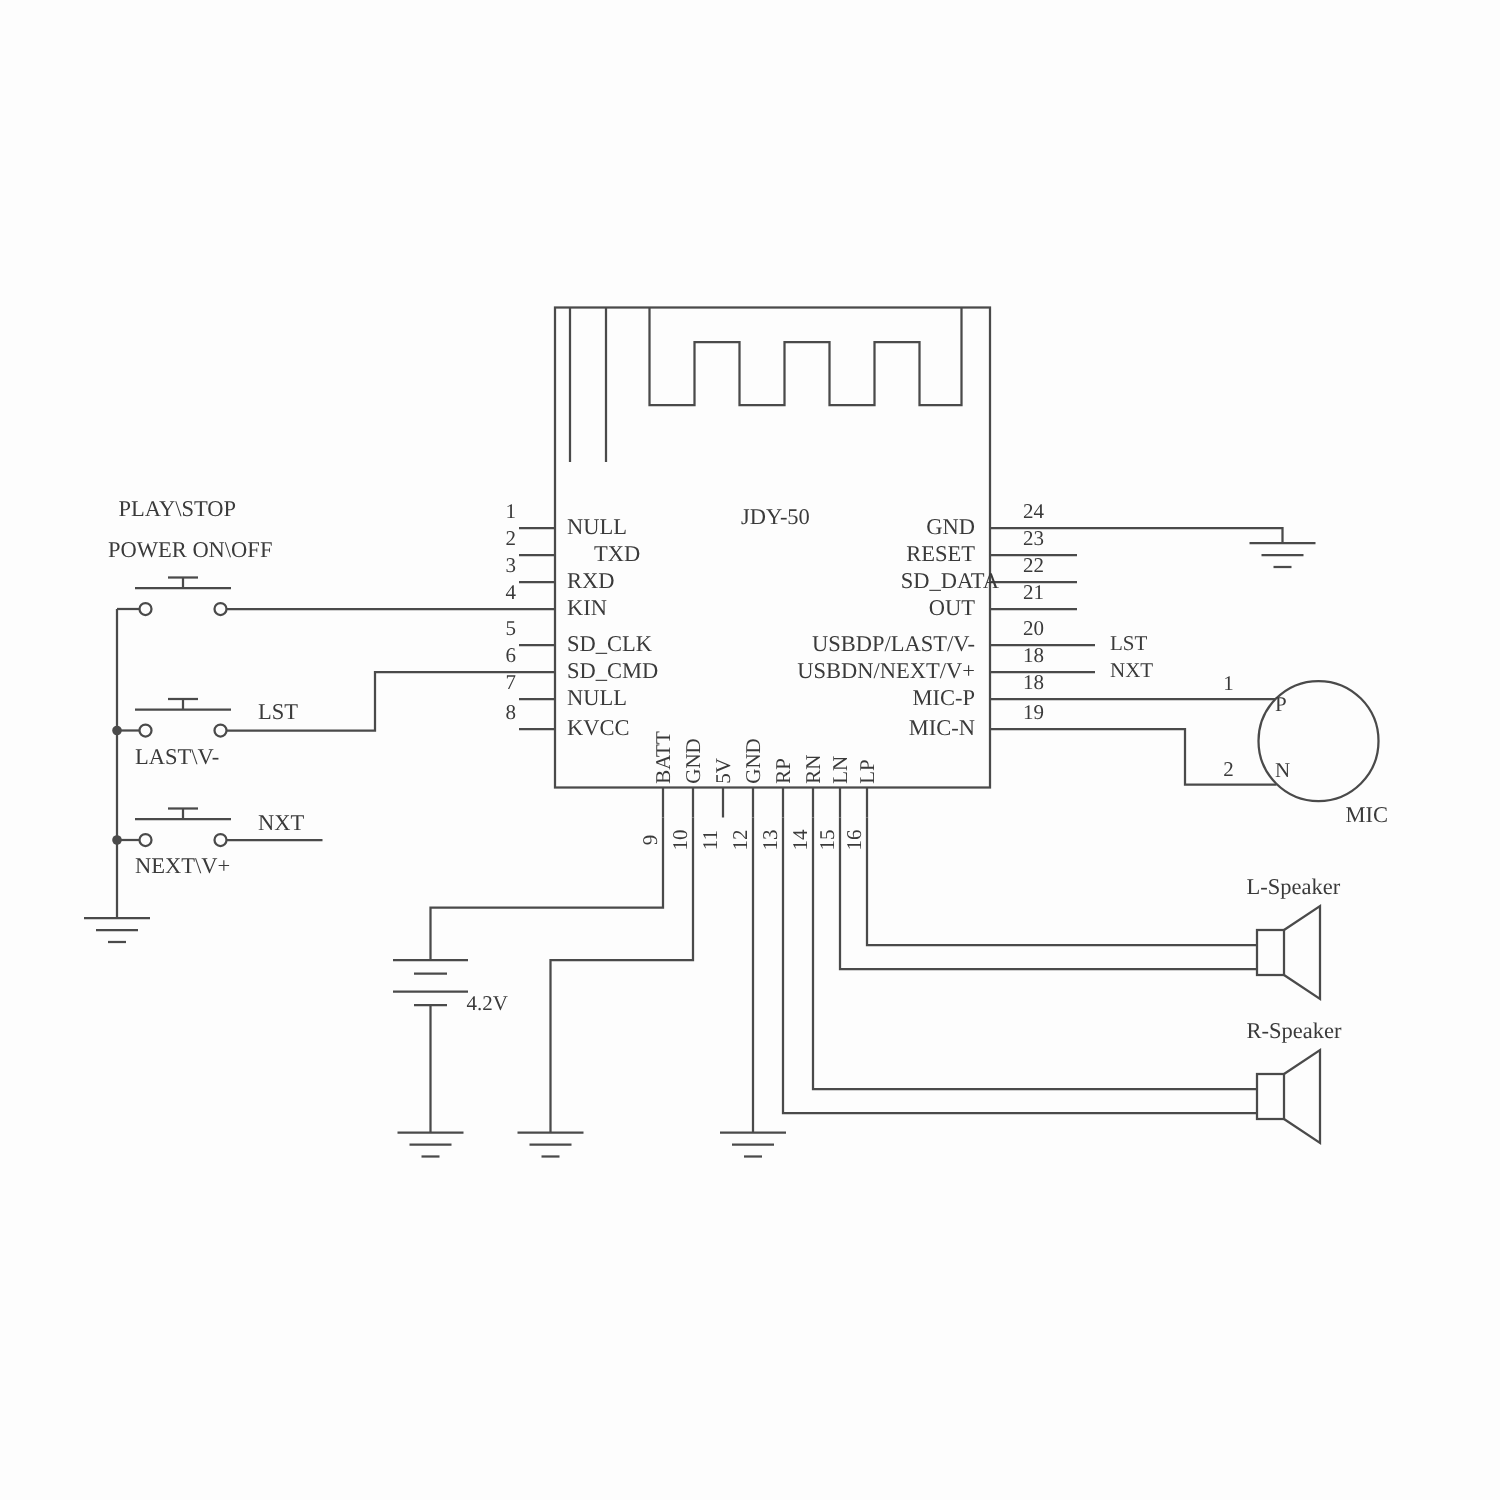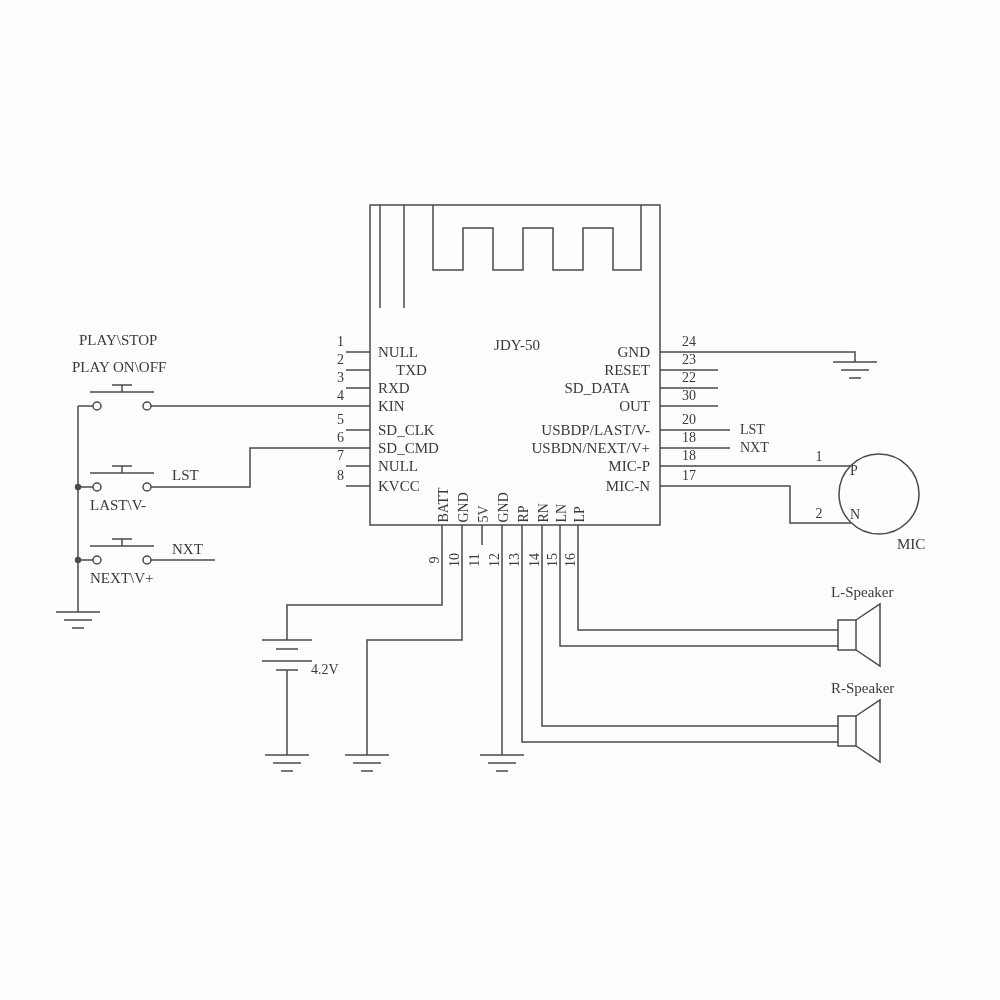--- a/index.html
+++ b/index.html
@@ -151,21 +151,21 @@
         <polyline points="856,620 880,604 880,666 856,650"></polyline>
       </g>
       <g>
         <rect x="838" y="716" width="18" height="30"></rect>
         <polyline points="856,716 880,700 880,762 856,746"></polyline>
       </g>
     </g>
   </svg>
 
   <div class="t" style="left:79px;top:331px">PLAY\STOP</div>
-  <div class="t" style="left:72px;top:358px">PLAY ON\OFF</div>
+  <div class="t" style="left:72px;top:358px">POWER ON\OFF</div>
   <div class="t" style="left:172px;top:466px">LST</div>
   <div class="t" style="left:90px;top:496px">LAST\V-</div>
   <div class="t" style="left:172px;top:540px">NXT</div>
   <div class="t" style="left:90px;top:569px">NEXT\V+</div>
 
   <div class="t ce" style="left:462px;top:336px;width:110px">JDY-50</div>
 
   <div class="t t14 ra" style="left:314px;top:333px;width:30px">1</div>
   <div class="t t14 ra" style="left:314px;top:351px;width:30px">2</div>
   <div class="t t14 ra" style="left:314px;top:369px;width:30px">3</div>
@@ -179,35 +179,35 @@
   <div class="t" style="left:396px;top:361px">TXD</div>
   <div class="t" style="left:378px;top:379px">RXD</div>
   <div class="t" style="left:378px;top:397px">KIN</div>
   <div class="t" style="left:378px;top:421px">SD_CLK</div>
   <div class="t" style="left:378px;top:439px">SD_CMD</div>
   <div class="t" style="left:378px;top:457px">NULL</div>
   <div class="t" style="left:378px;top:477px">KVCC</div>
 
   <div class="t ra" style="left:448px;top:343px;width:202px">GND</div>
   <div class="t ra" style="left:448px;top:361px;width:202px">RESET</div>
-  <div class="t ra" style="left:428px;top:379px;width:202px">SD_DATA</div>
+  <div class="t ra" style="left:464px;top:379px;width:202px">SD_DATA</div>
   <div class="t ra" style="left:448px;top:397px;width:202px">OUT</div>
   <div class="t ra" style="left:448px;top:421px;width:202px">USBDP/LAST/V-</div>
   <div class="t ra" style="left:448px;top:439px;width:202px">USBDN/NEXT/V+</div>
   <div class="t ra" style="left:448px;top:457px;width:202px">MIC-P</div>
   <div class="t ra" style="left:448px;top:477px;width:202px">MIC-N</div>
 
   <div class="t t14 ce" style="left:676px;top:333px;width:26px">24</div>
   <div class="t t14 ce" style="left:676px;top:351px;width:26px">23</div>
   <div class="t t14 ce" style="left:676px;top:369px;width:26px">22</div>
-  <div class="t t14 ce" style="left:676px;top:387px;width:26px">30</div>
+  <div class="t t14 ce" style="left:676px;top:387px;width:26px">21</div>
   <div class="t t14 ce" style="left:676px;top:411px;width:26px">20</div>
   <div class="t t14 ce" style="left:676px;top:429px;width:26px">18</div>
   <div class="t t14 ce" style="left:676px;top:447px;width:26px">18</div>
-  <div class="t t14 ce" style="left:676px;top:467px;width:26px">17</div>
+  <div class="t t14 ce" style="left:676px;top:467px;width:26px">19</div>
 
   <div class="t t14" style="left:740px;top:421px">LST</div>
   <div class="t t14" style="left:740px;top:439px">NXT</div>
 
   <div class="t t14 ce" style="left:812px;top:448px;width:14px">1</div>
   <div class="t t14 ce" style="left:812px;top:505px;width:14px">2</div>
   <div class="t t14" style="left:850px;top:462px">P</div>
   <div class="t t14" style="left:850px;top:506px">N</div>
   <div class="t" style="left:897px;top:535px">MIC</div>
 

